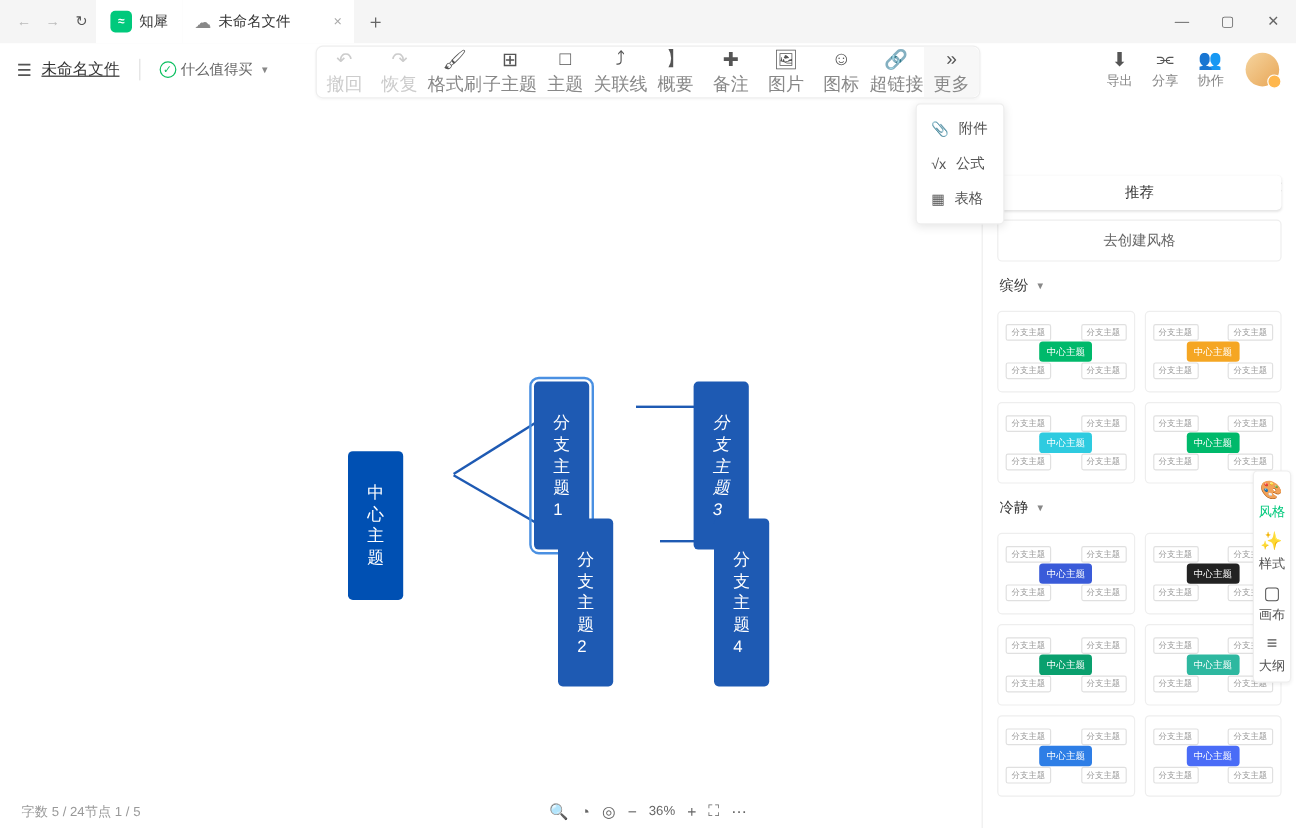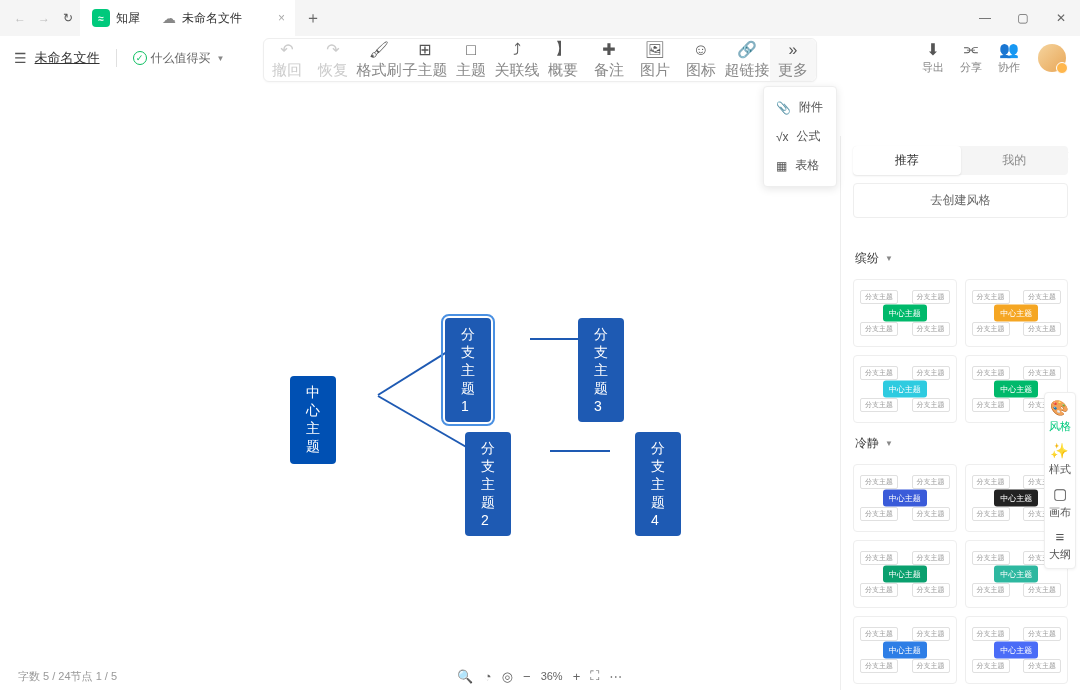--- a/index.html
+++ b/index.html
@@ -46,42 +46,42 @@
 .avatar { width:28px; height:28px; border-radius:50%; background:linear-gradient(135deg,#f5d49e,#e8a657); margin-left:10px; position:relative; cursor:pointer; }
 .avatar::after { content:""; position:absolute; right:-2px; bottom:-2px; width:10px; height:10px; background:#ffb74d; border-radius:50%; border:1px solid #fff; }
 
 
 .dropdown { position:absolute; left:763px; top:86px; width:74px; background:#fff; border:1px solid #eee; border-radius:4px; box-shadow:0 2px 8px rgba(0,0,0,0.1); padding:6px 0; z-index:10; }
 .dd-item { display:flex; align-items:center; gap:8px; padding:6px 12px; cursor:pointer; color:#555; }
 
 
 .canvas { position:absolute; left:0; top:86px; right:0; bottom:28px; }
 .mindmap { position:absolute; left:290px; top:290px; }
-.mm-node { position:absolute; padding:8px 16px; border-radius:4px; color:#fff; font-size:14px; }
+.mm-node { position:absolute; padding:26px 16px; border-radius:4px; color:#fff; font-size:14px; }
 .mm-center { background:#0050b3; left:0; top:0; }
 .mm-branch { background:#1e5ab3; }
 .mm-b1 { left:155px; top:-58px; outline:2px solid #4a90e2; outline-offset:2px; }
 .mm-b2 { left:175px; top:56px; }
-.mm-b3 { left:288px; top:-58px; }
-.mm-b4 { left:305px; top:56px;margin-left:40px; }
+.mm-b3 { left:288px; top:-58px;font-style:italic; }
+.mm-b4 { left:305px; top:56px; }
 .mm-line { position:absolute; background:#1e5ab3; height:2px; transform-origin:left center; z-index:-1; }
 
 
 .side-rail { position:absolute; right:4px; top:306px; width:32px; background:#fff; border:1px solid #eee; border-radius:4px; display:flex; flex-direction:column; align-items:center; padding:6px 0; gap:8px; box-shadow:0 1px 3px rgba(0,0,0,0.05); z-index:5; }
 .rail-btn { display:flex; flex-direction:column; align-items:center; gap:2px; cursor:pointer; color:#555; font-size:11px; }
 .rail-btn.active { color:#00c97c; }
 .rail-icn { font-size:15px; }
 
 
-.theme-panel { position:absolute; right:0; top:136px; width:240px; bottom:0; background:#fff; border-left:1px solid #eee; z-index:4; overflow:hidden; }
+.theme-panel { position:absolute; right:0; top:136px; width:262px; bottom:0; background:#fff; border-left:1px solid #eee; z-index:4; overflow:hidden; }
 .panel-tabs { display:flex; margin:10px 12px 8px; background:#f5f5f5; border-radius:4px; position:relative; }
 .ptab { flex:1; text-align:center; padding:6px 0; cursor:pointer; color:#888; font-size:12px; border-radius:4px; }
 .ptab.active { background:#fff; color:#333; box-shadow:0 1px 2px rgba(0,0,0,0.1); }
 .panel-close { position:absolute; right:10px; top:12px; font-size:14px; color:#666; cursor:pointer; }
-.create-btn { margin:8px 12px 28px; padding:8px; border:1px solid #eee; border-radius:4px; text-align:center; color:#666; cursor:pointer; }
+.create-btn { margin:8px 12px 8px; padding:8px; border:1px solid #eee; border-radius:4px; text-align:center; color:#666; cursor:pointer; }
 .cat-header { display:flex; align-items:center; gap:4px; padding:4px 14px; font-size:12px; cursor:pointer; color:#333; font-weight:500; }
 .theme-grid { display:grid; grid-template-columns:1fr 1fr; gap:8px; padding:8px 12px; }
 .theme-card { height:68px; border:1px solid #eee; border-radius:4px; cursor:pointer; position:relative; overflow:hidden; background:#fff; }
 .tc-center { position:absolute; left:50%; top:50%; transform:translate(-50%,-50%); padding:3px 6px; border-radius:3px; font-size:8px; color:#fff; }
 .tc-leaf { position:absolute; padding:1px 4px; border-radius:2px; font-size:7px; color:#999; border:1px solid #e0e0e0; background:#fff; }
 .tc-leaf.l1 { left:6px; top:10px; } .tc-leaf.l2 { left:6px; bottom:10px; }
 .tc-leaf.r1 { right:6px; top:10px; } .tc-leaf.r2 { right:6px; bottom:10px; }
 
 
 .statusbar { position:absolute; left:0; bottom:0; right:0; height:28px; display:flex; align-items:center; padding:0 18px; font-size:11px; color:#999; }
@@ -242,21 +242,20 @@
         <span class="rail-icn">≡</span>
         <span>大纲</span>
       </div>
     </div>
 </div>
 
 <div class="theme-panel">
   <span class="panel-close">✕</span>
   <div class="panel-tabs">
     <div class="ptab active">推荐</div>
-    <div class="ptab">我的</div>
   </div>
   <div class="create-btn">去创建风格</div>
   <div class="cat-header">
     <span>缤纷</span>
     <span class="chevron">▼</span>
   </div>
   <div class="theme-grid" id="grid-colorful">
       <div class="theme-card">
     <div class="tc-leaf l1">分支主题</div>
     <div class="tc-leaf l2">分支主题</div>

